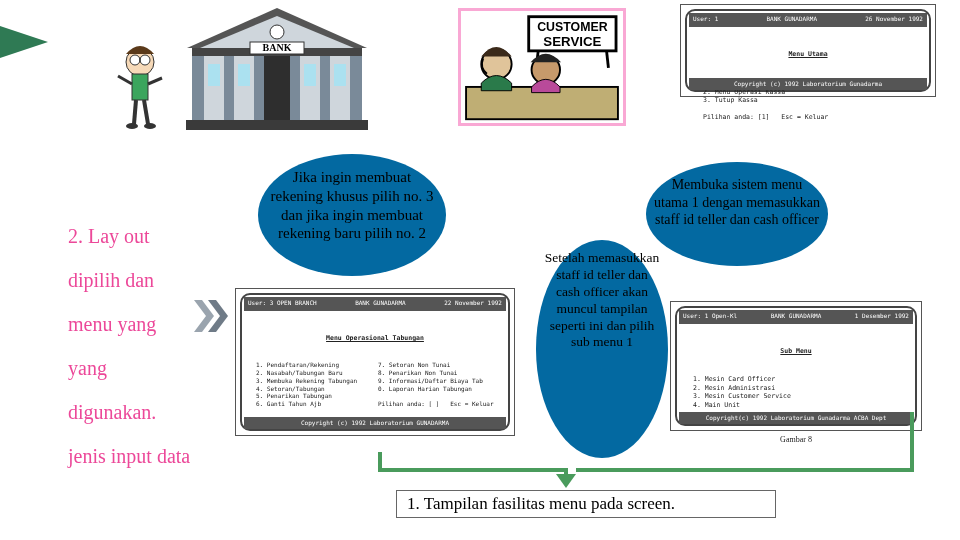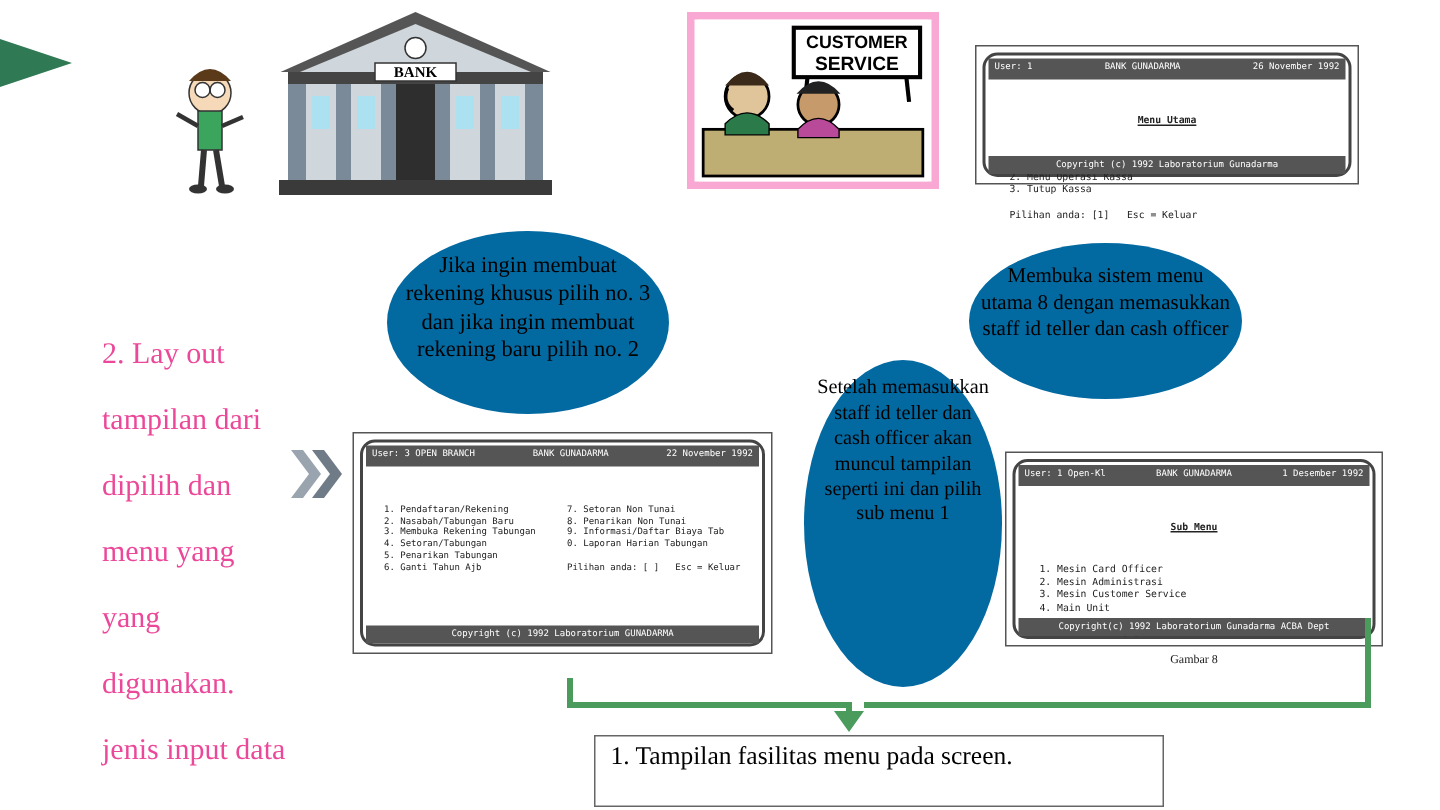--- a/index.html
+++ b/index.html
@@ -29,21 +29,21 @@
   .character {
     position: absolute;
     left: 112px; top: 40px;
     width: 56px; height: 92px;
   }
   .character svg { width:100%; height:100%; }
   .cs-image {
     position: absolute;
     left: 458px; top: 8px;
     width: 168px; height: 118px;
-    border: 5px solid #f9a8d4;
+    border: 3px solid #f9a8d4;
     background: #fff;
   }
   .cs-image svg { width:100%; height:100%; }
   .terminal {
     position: absolute;
     background: #fff;
     border: 1px solid #555;
     font-family: monospace;
     font-size: 7px;
     color: #222;
@@ -77,21 +77,21 @@
     font-size:6px;
     padding:2px 4px;
     text-align:center;
   }
   .terminal .caption {
     position:absolute; bottom:-14px; left:0; right:0;
     text-align:center;
     font-size:8px;
     font-family:"Times New Roman", serif;
   }
-  .term1 { left: 650px; top: 4px; width: 256px; height: 93px; margin-top: 26px; }
+  .term1 { left: 680px; top: 4px; width: 256px; height: 93px; }
   .term2 { left: 235px; top: 288px; width: 280px; height: 148px; }
   .term3 { left: 670px; top: 280px; width: 252px; height: 130px; margin-top: 21px; }
 
   .green-bubble {
     position: absolute;
     background: #0369a1;
     color: #000;
     text-align: center;
     padding: 14px 8px;
     font-size: 15px;
@@ -107,21 +107,21 @@
     left: 68px; top: 214px;
     width: 130px;
     font-size: 20px;
     line-height: 2.2;
     color: #ec4899;
   }
   .bottom-textbox {
     position: absolute;
     left: 396px; top: 490px;
     width: 380px;
-    height: 48px;
+    height: 28px;
     border: 1px solid #666;
     background: #fff;
     font-size: 17px;
     padding: 3px 10px;
     font-family: "Times New Roman", serif;
   }
   .chevron-arrows {
     position: absolute;
     left: 192px; top: 296px;
     width: 40px; height: 40px;
@@ -230,20 +230,21 @@
 </div>
 
 <div class="terminal term2">
   <div class="frame"></div>
   <div class="headerbar">
     <span>User: 3   OPEN BRANCH</span>
     <span>BANK GUNADARMA</span>
     <span>22 November 1992</span>
   </div>
   <div class="body">
+    <div style="text-align:center;font-weight:bold;text-decoration:underline">Menu Operasional Tabungan</div>
     <div style="padding:2px 8px;columns:2;column-gap:6px;font-size:6px">1. Pendaftaran/Rekening
 2. Nasabah/Tabungan Baru
 3. Membuka Rekening Tabungan
 4. Setoran/Tabungan
 5. Penarikan Tabungan
 6. Ganti Tahun Ajb
 7. Setoran Non Tunai
 8. Penarikan Non Tunai
 9. Informasi/Daftar Biaya Tab
 0. Laporan Harian Tabungan
@@ -267,26 +268,25 @@
 3. Mesin Customer Service
 4. Main Unit
 
 Pilihan anda: [ ]   Esc = Keluar</div>
   </div>
   <div class="footer">Copyright(c) 1992 Laboratorium Gunadarma ACBA Dept</div>
   <div class="caption">Gambar 8</div>
 </div>
 
 <div class="green-bubble bubble1 grn">Jika ingin membuat rekening khusus pilih no. 3 dan jika ingin membuat rekening baru pilih no. 2</div>
-<div class="green-bubble bubble2 grn">Membuka sistem menu utama 8 dengan memasukkan staff id teller dan cash officer</div>
+<div class="green-bubble bubble2 grn">Membuka sistem menu utama 1 dengan memasukkan staff id teller dan cash officer</div>
 <div class="green-bubble bubble3 grn">Setelah memasukkan staff id teller dan cash officer akan muncul tampilan seperti ini dan pilih sub menu 1</div>
 
 <div class="left-textbox">
   <div>2. Lay out</div>
-  <div>tampilan dari</div>
   <div>dipilih dan</div>
   <div>menu yang</div>
   <div>yang digunakan.</div>
   <div>jenis input data</div>
 </div>
 
 <div class="chevron-arrows">
 <svg viewBox="0 0 40 40">
   <polygon points="2,4 14,20 2,36 10,36 22,20 10,4" fill="#9aa4ae"></polygon>
   <polygon points="16,4 28,20 16,36 24,36 36,20 24,4" fill="#6f7b87"></polygon>

